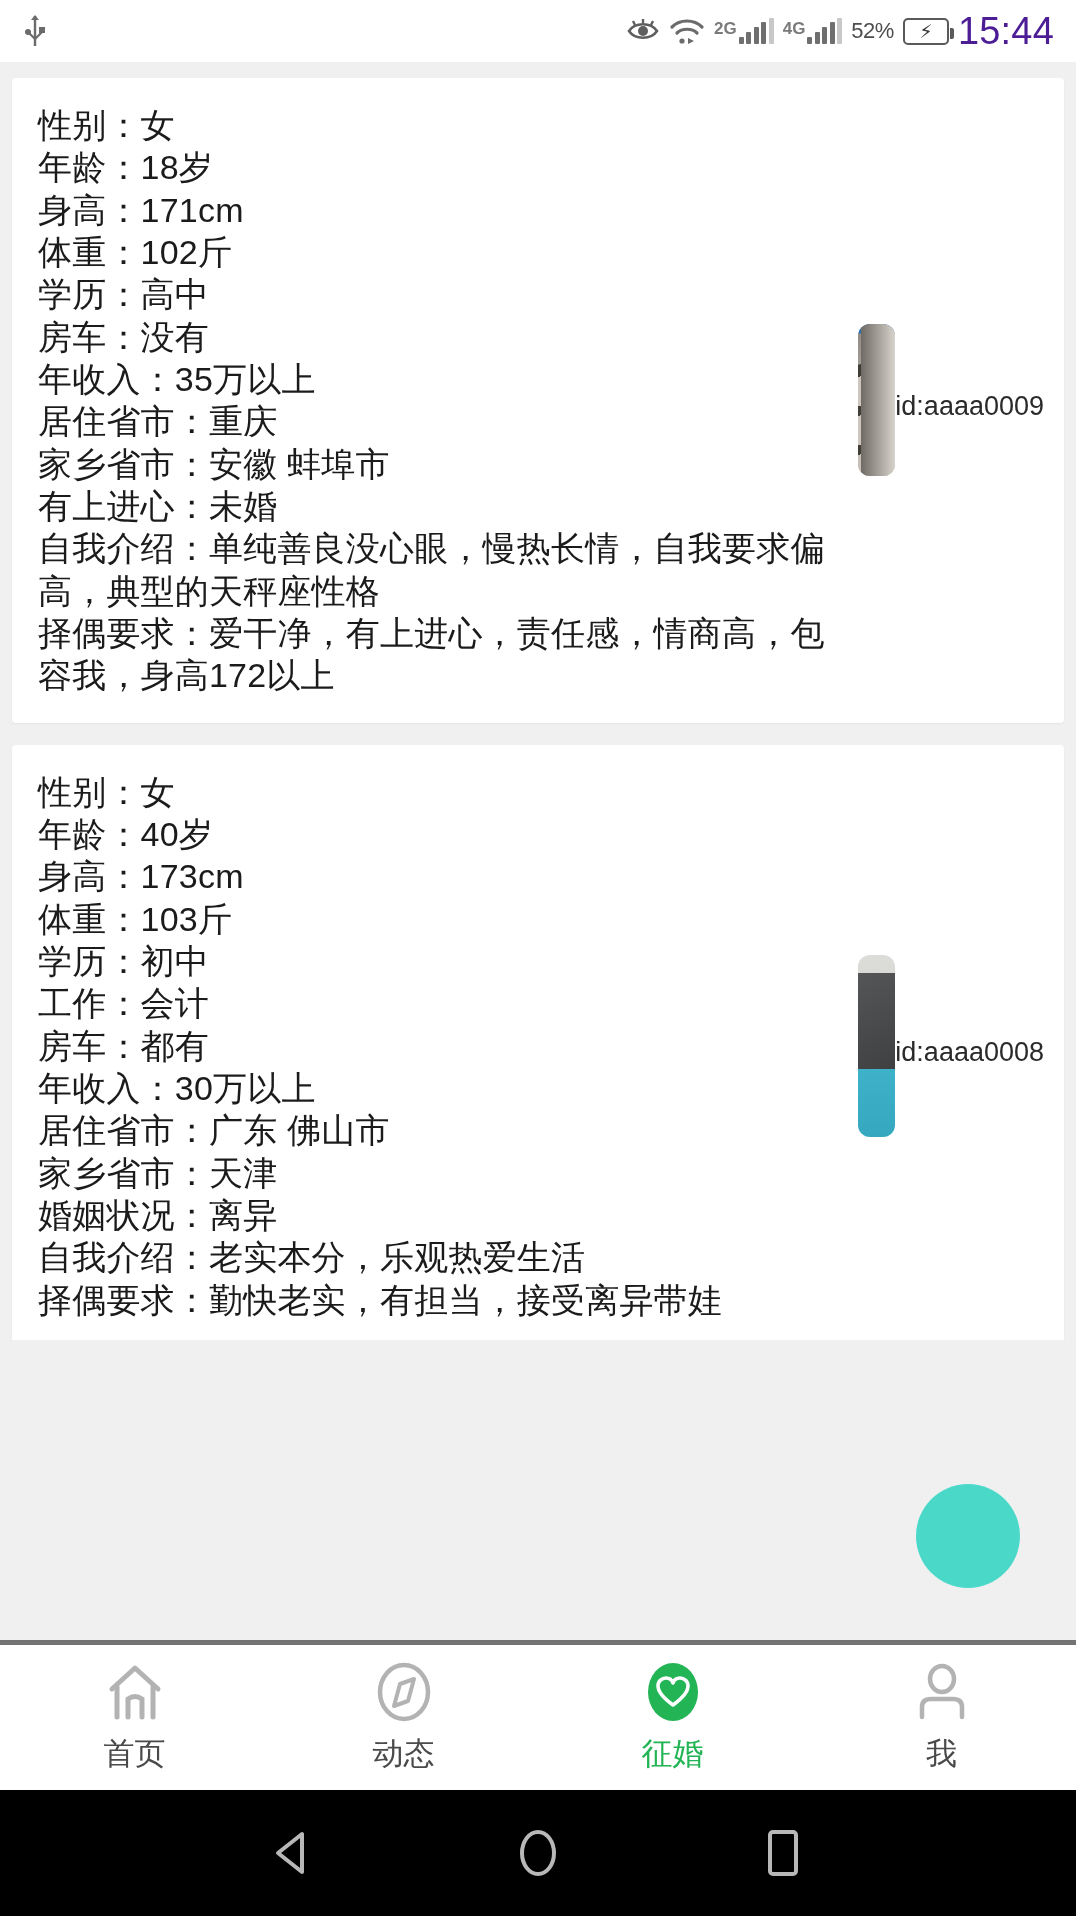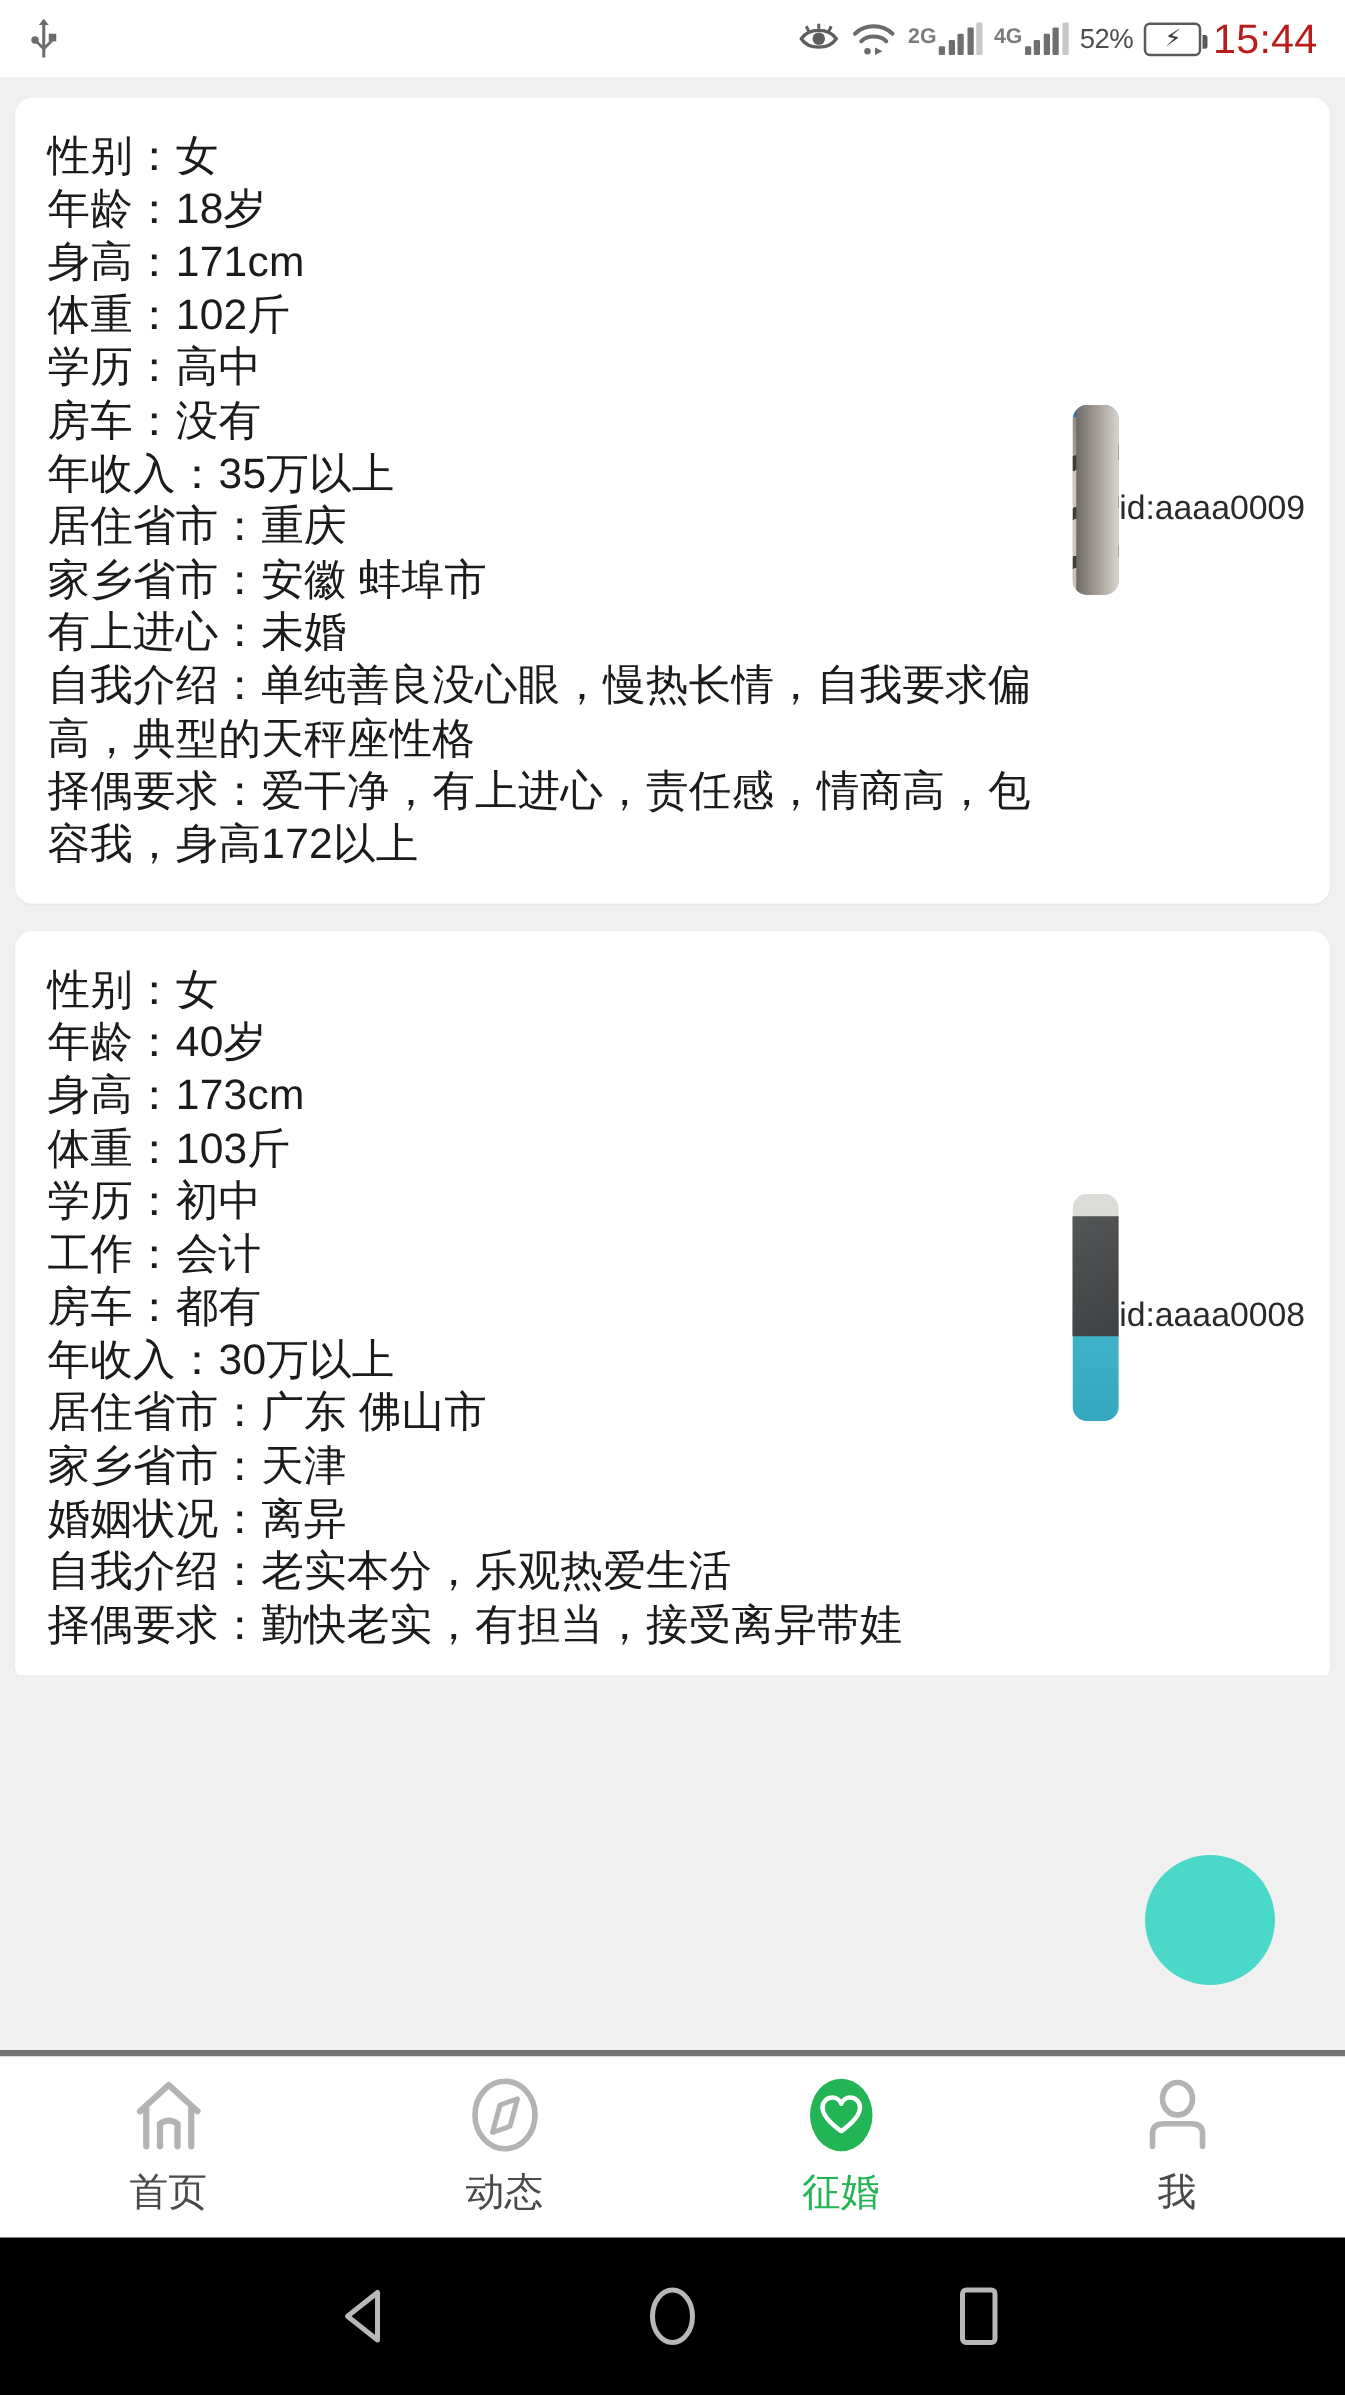--- a/index.html
+++ b/index.html
@@ -33,29 +33,29 @@
   .bars i:nth-child(4){height:22px;}
   .bars i:nth-child(5){height:26px; background:#c8c8c8;}
   .batt-pct { font-size:22px; color:#4d4d4d; letter-spacing:-0.5px; }
   .batt {
     width:46px; height:27px; border:2.5px solid #5a5a5a; border-radius:5px;
     position:relative; display:flex; align-items:center; justify-content:center;
   }
   .batt:after { content:""; position:absolute; right:-7px; top:8px;
     width:4px; height:11px; background:#5a5a5a; border-radius:0 2px 2px 0; }
   .batt .bolt { font-size:19px; line-height:1; color:#3a3a3a; }
-  .clock { font-size:33px; color:#b91c1c; letter-spacing:0.2px; }
+  .clock { font-size:38px; color:#4c1d95; letter-spacing:0.2px; }
 
   
   .content {
     position:absolute; left:0; top:62px; width:1076px; height:1278px;
     overflow:hidden; background:#f0f0f0;
   }
   .card {
-    background:#ffffff; border-radius:14px;
+    background:#ffffff; border-radius:4px;
     margin:0 12px 22px 12px; padding:26px 20px 26px 26px;
     display:flex; position:relative;
     box-shadow:0 1px 2px rgba(0,0,0,0.05);
   }
   .card:first-child { margin-top:16px; }
   .card-info { flex:1; min-width:0; padding-right:8px; }
   .line {
     font-size:34px; line-height:1.245; color:#1b1b1b;
     letter-spacing:0.2px; word-break:break-all;
   }

